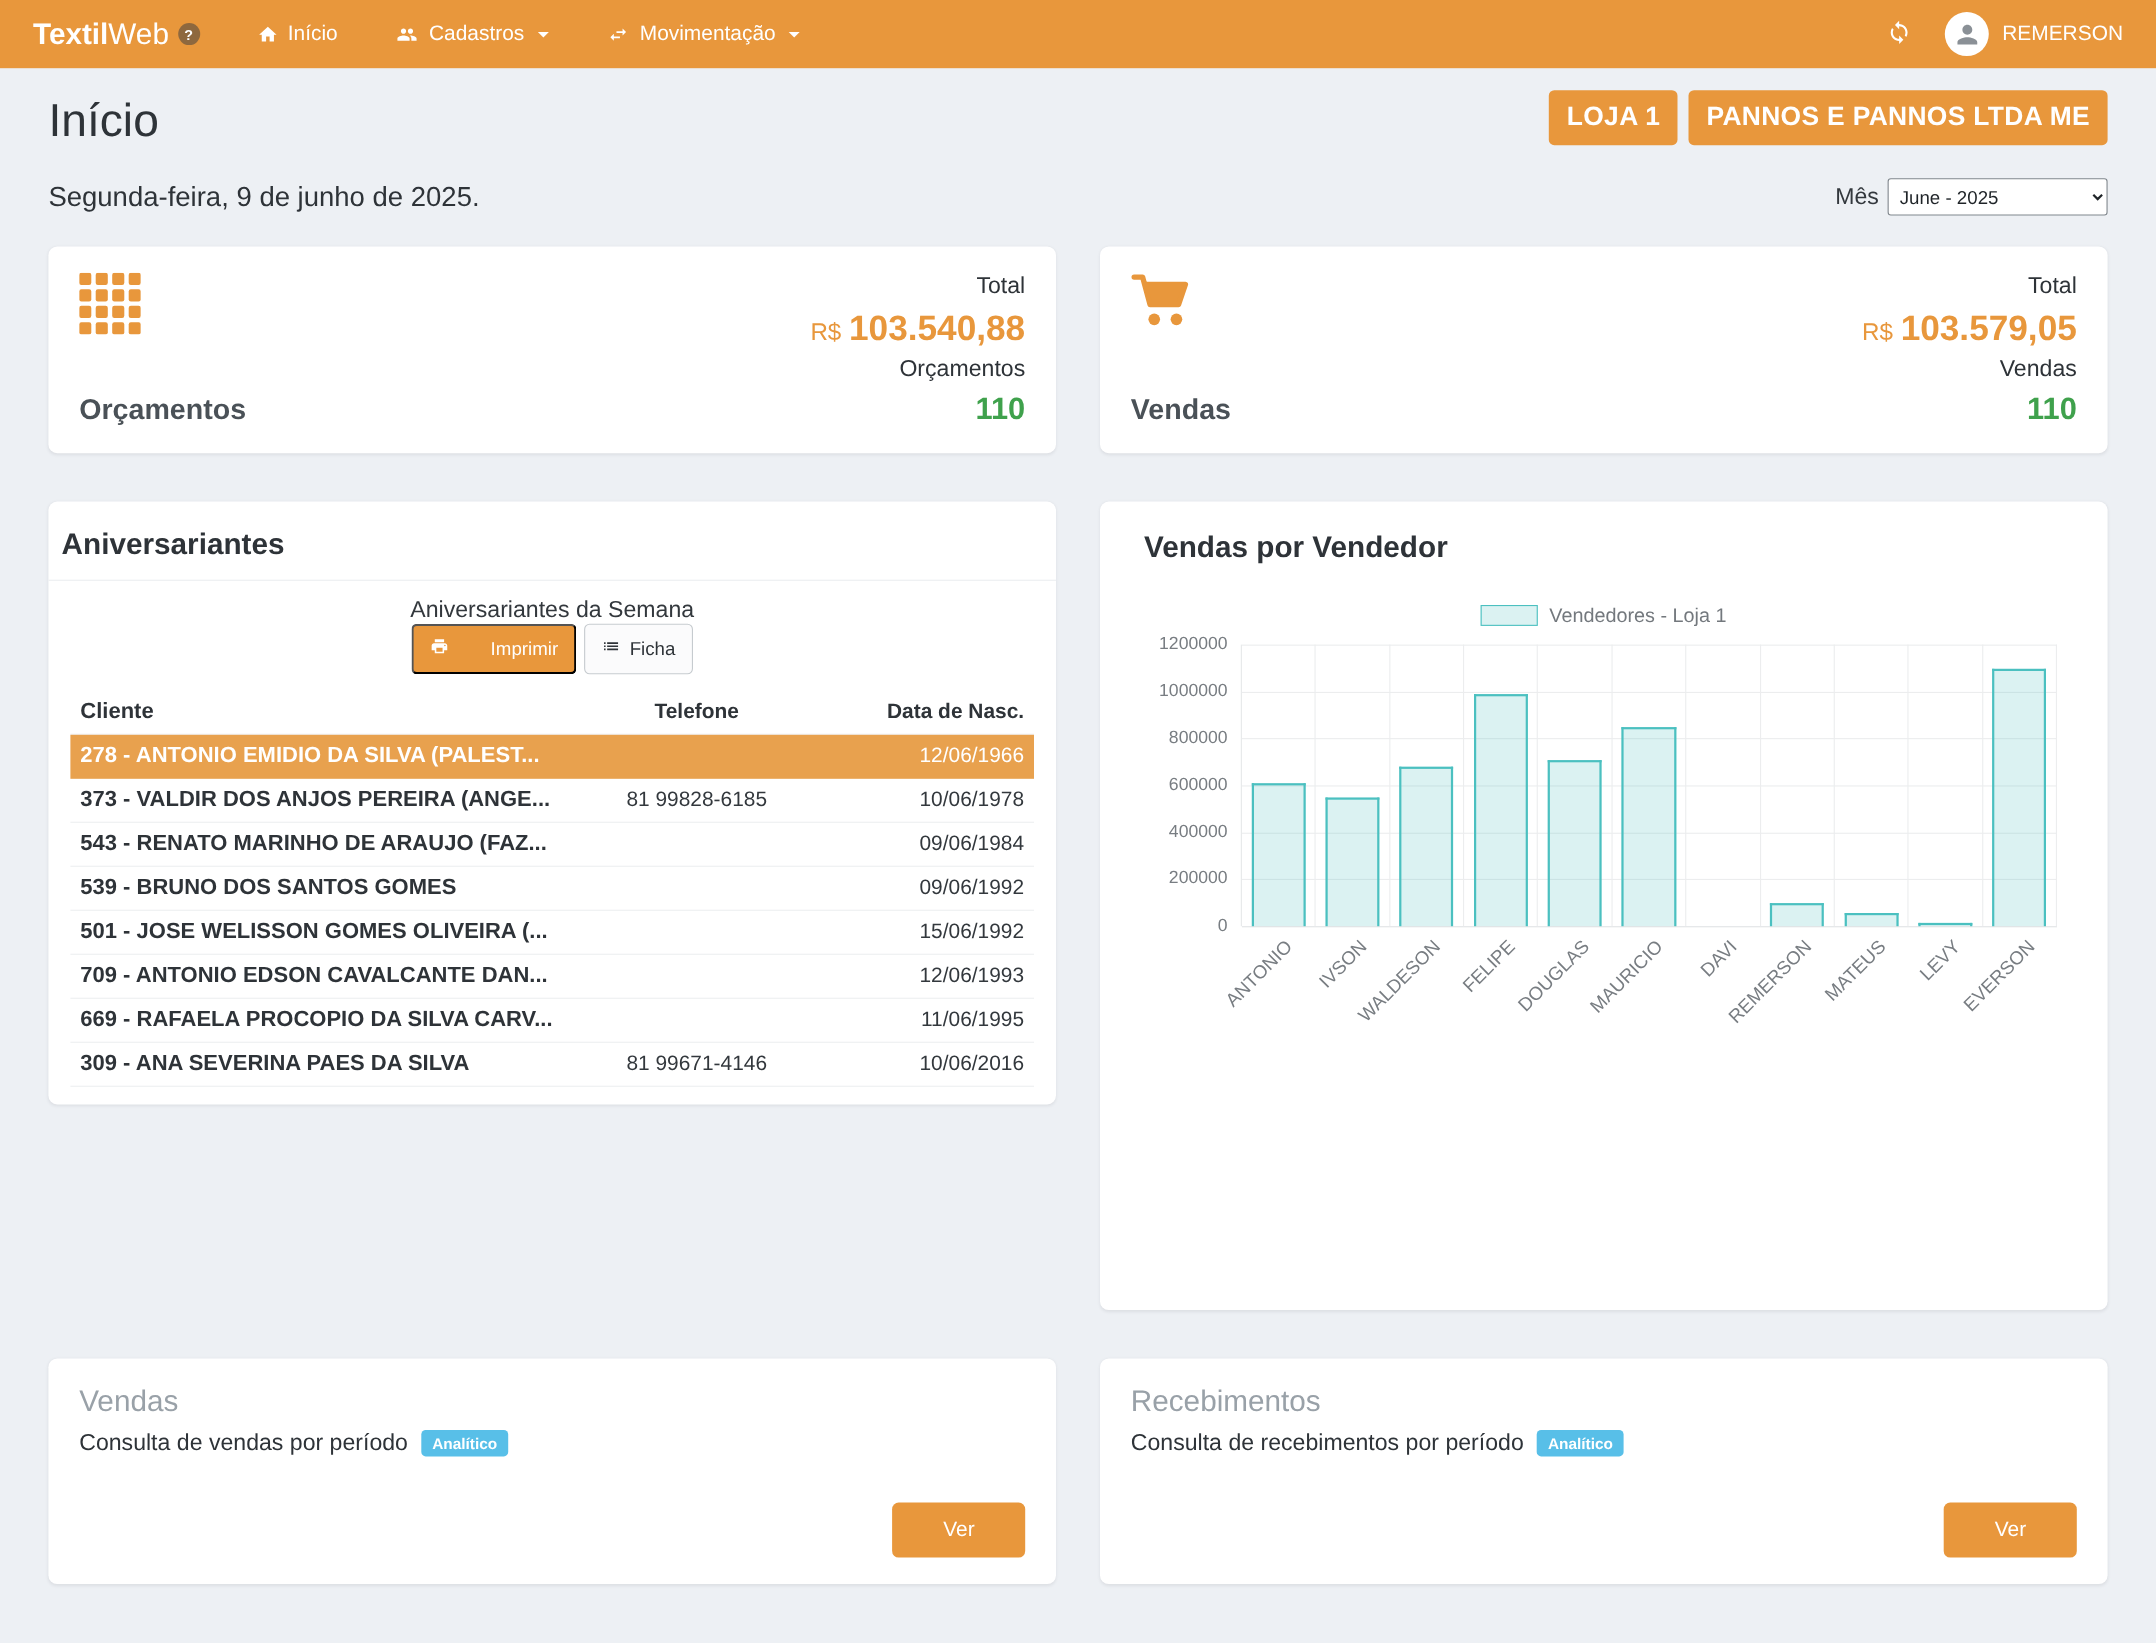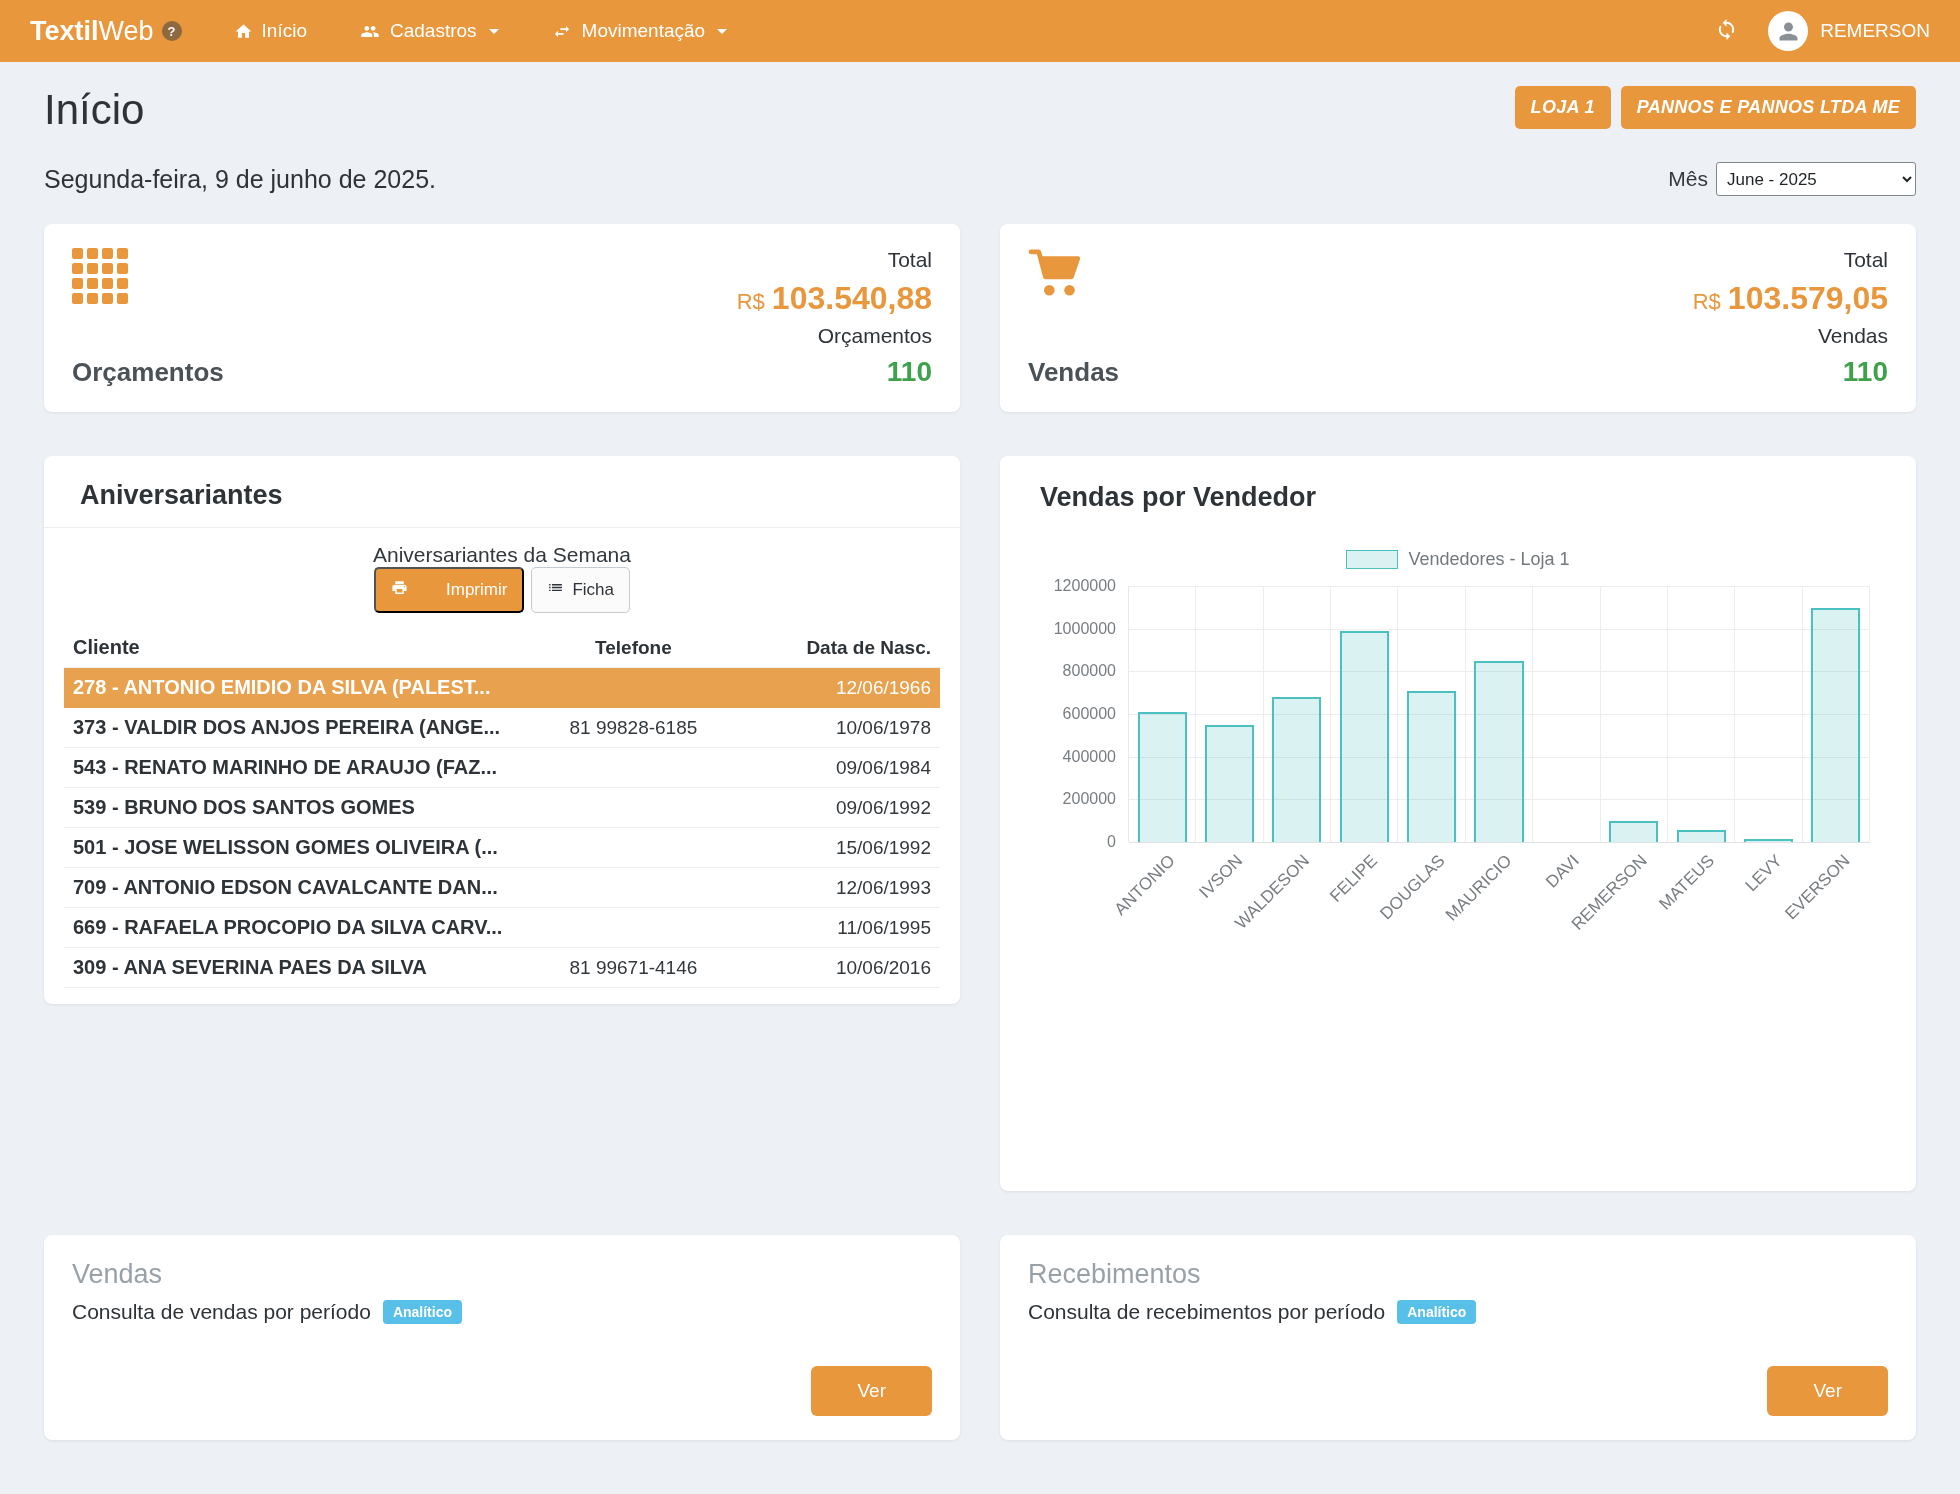--- a/index.html
+++ b/index.html
@@ -32,42 +32,42 @@
   .icon-btn{color:#fff;display:flex;cursor:pointer;background:none;border:none;padding:0;}
   .user-chip{display:flex;align-items:center;gap:12px;font-size:19px;cursor:pointer;}
   .avatar{width:40px;height:40px;border-radius:50%;background:#fff;display:flex;align-items:center;justify-content:center;}
   
   .content{padding:18px 44px 40px;}
   .title-row{display:flex;align-items:center;justify-content:space-between;}
   .page-title{font-size:42px;font-weight:500;color:#2E3338;margin:6px 0 0;}
   .title-buttons{display:flex;gap:10px;}
   .btn{border:none;cursor:pointer;font-family:inherit;}
   .btn-orange{background:var(--orange);color:#fff;border-radius:5px;}
-  .hdr-btn{font-size:18px;font-weight:700;padding:11px 16px;letter-spacing:.3px;font-style:italic;}
+  .hdr-btn{font-size:24px;font-weight:700;padding:11px 16px;letter-spacing:.3px;}
   .date-row{display:flex;align-items:center;justify-content:space-between;margin-top:28px;}
   .date-text{font-size:25px;color:#2E3338;}
   .month-picker{display:flex;align-items:center;gap:8px;}
   .month-picker label{font-size:21px;}
   .month-picker select{width:200px;height:34px;font-size:17px;font-family:inherit;border:1px solid #80878D;border-radius:3px;background:#fff;padding:0 6px;color:#1F2428;}
   .grid{display:grid;grid-template-columns:1fr 1fr;column-gap:40px;row-gap:44px;margin-top:28px;align-items:start;}
   .card{background:#fff;border-radius:8px;box-shadow:0 1px 3px rgba(25,30,40,.08);}
   
   .summary-card{height:188px;padding:24px 28px;display:flex;justify-content:space-between;}
   .summary-left{display:flex;flex-direction:column;justify-content:space-between;}
   .summary-name{font-size:26px;font-weight:700;color:#4A5157;}
   .summary-right{display:flex;flex-direction:column;align-items:flex-end;justify-content:space-between;text-align:right;}
   .total-label,.count-label{font-size:21px;color:#2E3338;}
   .amount-line{color:var(--orange);}
   .currency{font-size:22px;font-weight:400;margin-right:7px;}
   .amount{font-size:32px;font-weight:700;}
   .count-value{font-size:28px;font-weight:700;color:var(--green);}
   .calc-icon rect{fill:var(--orange);}
   
   .birthdays-card{padding:0 0 16px;}
-  .card-header{padding:24px 36px 16px;border-bottom:1px solid #ECEEF0;}
+  .card-header{padding:24px 12px 16px;border-bottom:1px solid #ECEEF0;}
   .card-header h2{margin:0;font-size:27px;font-weight:700;color:#2E3338;}
   .bday-toolbar{display:flex;align-items:center;justify-content:space-between;padding:15px 28px;flex-direction:column;}
   .bday-subtitle{font-size:21px;}
   .toolbar-buttons{display:flex;gap:7px;}
   .tool-btn{display:inline-flex;align-items:center;gap:8px;font-size:17px;padding:10px 15px;border-radius:5px;cursor:pointer;font-family:inherit;}
   .tool-btn.btn-orange{font-weight:400;gap:38px;}
   .btn-light{background:#FBFBFC;color:#2E3338;border:1px solid #C6CBCF;}
   .bday-table{padding:0 20px;}
   .trow{display:flex;align-items:center;min-height:40px;border-bottom:1px solid #EDEFF1;}
   .thead > div{font-weight:700;color:#2E3338;}

